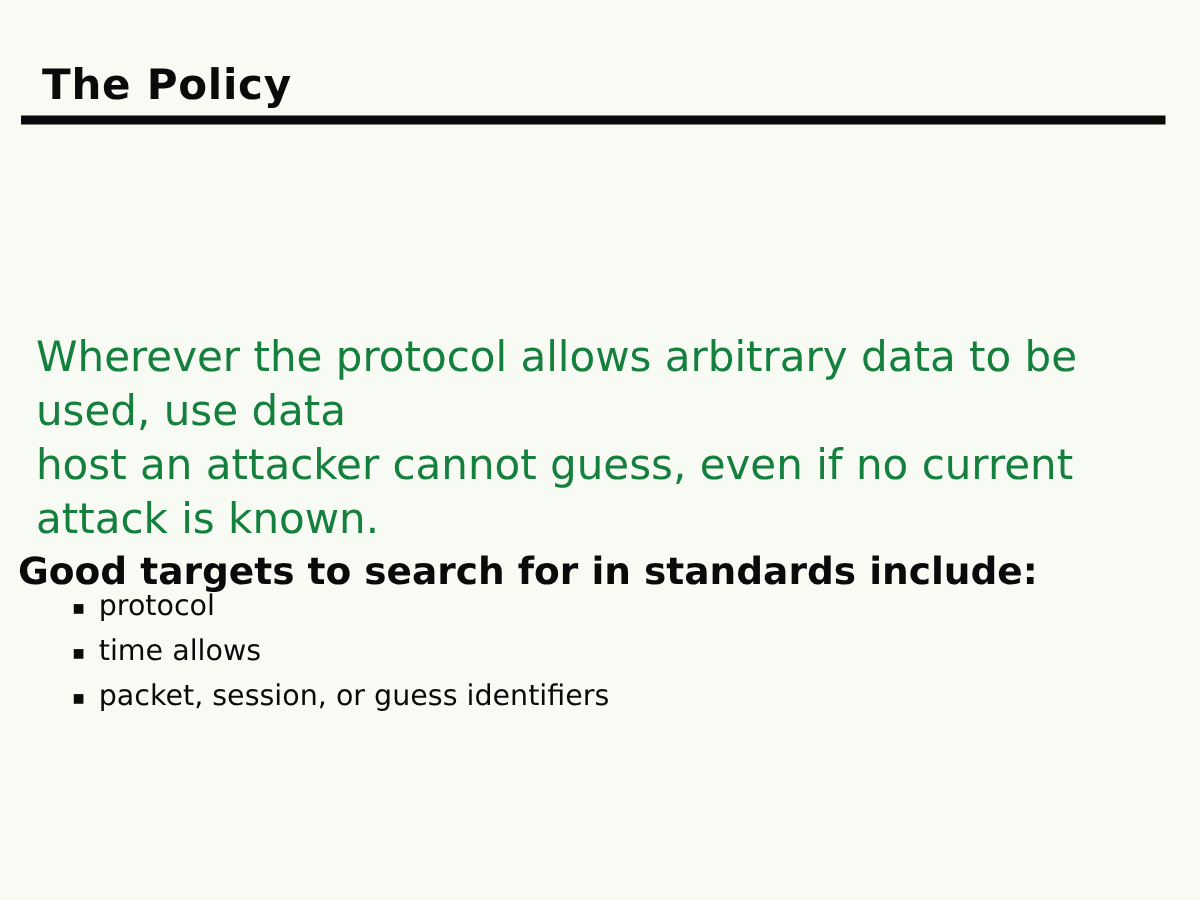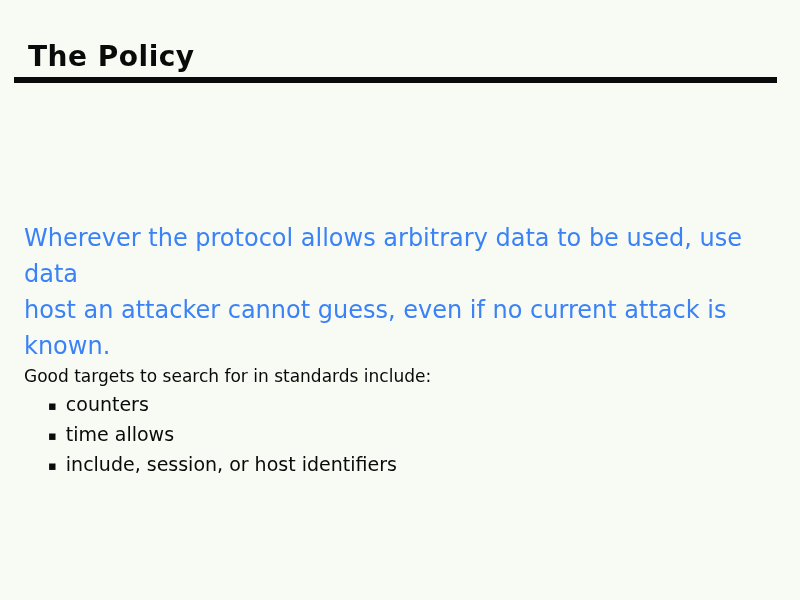--- a/index.html
+++ b/index.html
@@ -36,32 +36,33 @@
     top: 77px;
     width: 763px;
     height: 6px;
     background: #0a0a0a;
   }
   .policy-text {
     position: absolute;
     left: 24px;
     top: 220px;
     width: 760px;
-    font-size: 24px;
+    font-size: 28px;
     line-height: 36px;
-    color: #3b82f6;
+    color: #15803d;
     font-weight: 500;
   }
   .targets-heading {
     position: absolute;
-    left: 24px;
+    left: 12px;
     top: 366px;
-    font-size: 17px;
+    font-size: 25px;
     color: #0a0a0a;
     white-space: nowrap;
+    font-weight: bold;
   }
   .bullet-list {
     position: absolute;
     left: 48px;
     top: 393px;
     margin: 0;
     padding: 0;
     list-style: none;
   }
   .bullet-item {
@@ -92,25 +93,25 @@
   <div class="policy-text">
     <div>Wherever the protocol allows arbitrary data to be used, use data</div>
     <div>host an attacker cannot guess, even if no current attack is known.</div>
   </div>
 
   <div class="targets-heading">Good targets to search for in standards include:</div>
 
   <ul class="bullet-list">
     <li class="bullet-item">
       <span class="bullet-glyph">▪</span>
-      <span>counters</span>
+      <span>protocol</span>
     </li>
     <li class="bullet-item">
       <span class="bullet-glyph">▪</span>
       <span>time allows</span>
     </li>
     <li class="bullet-item">
       <span class="bullet-glyph">▪</span>
-      <span>include, session, or host identifiers</span>
+      <span>packet, session, or guess identifiers</span>
     </li>
   </ul>
 
 </div>
 
 </body></html>

